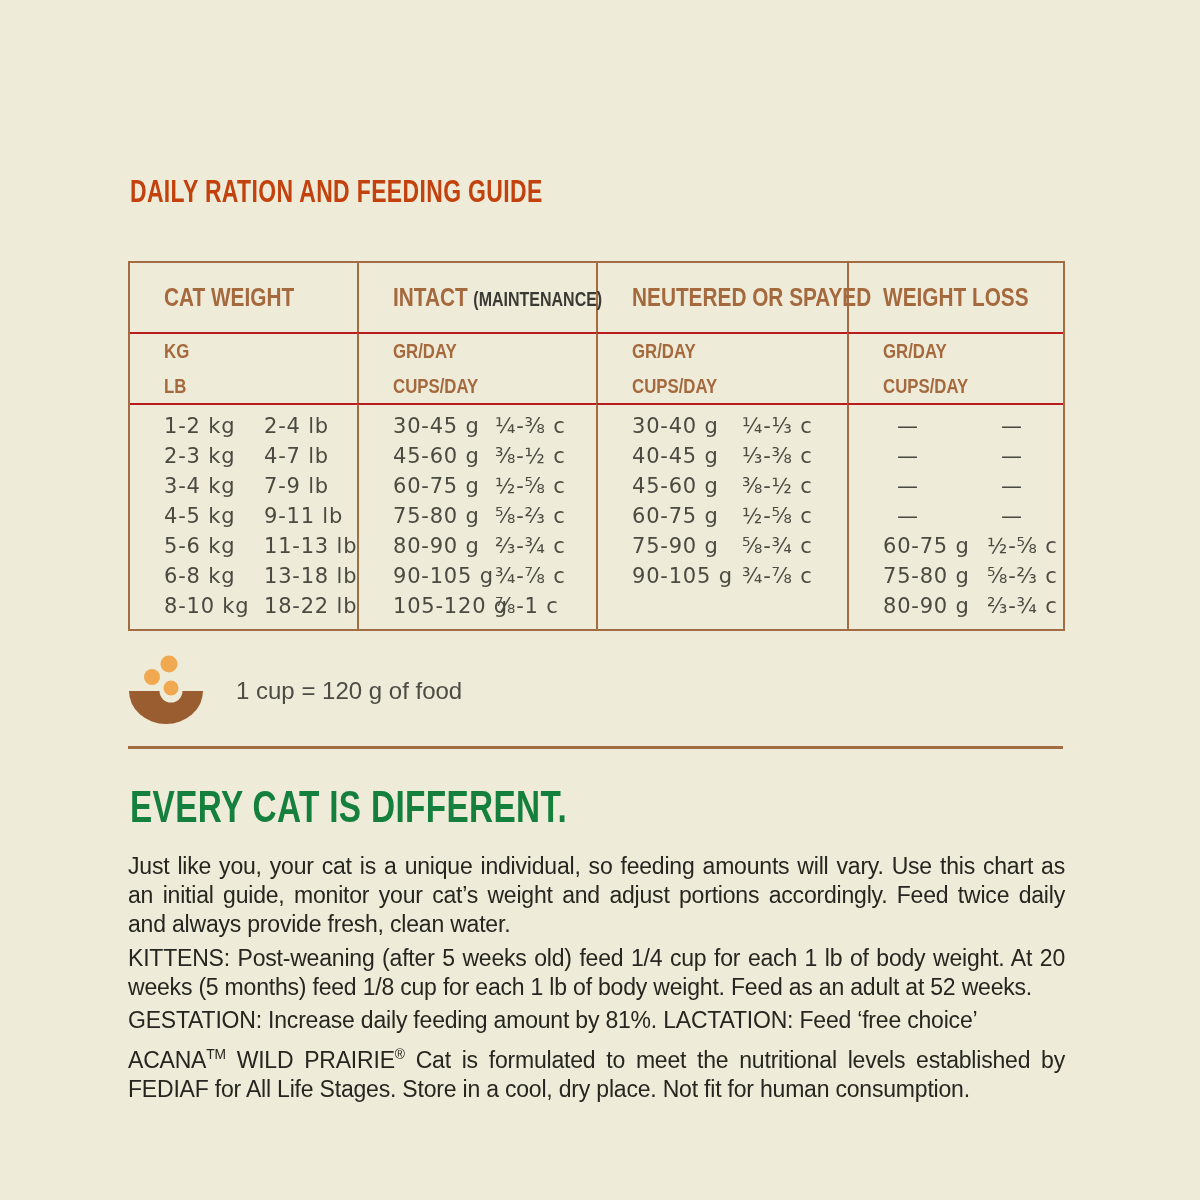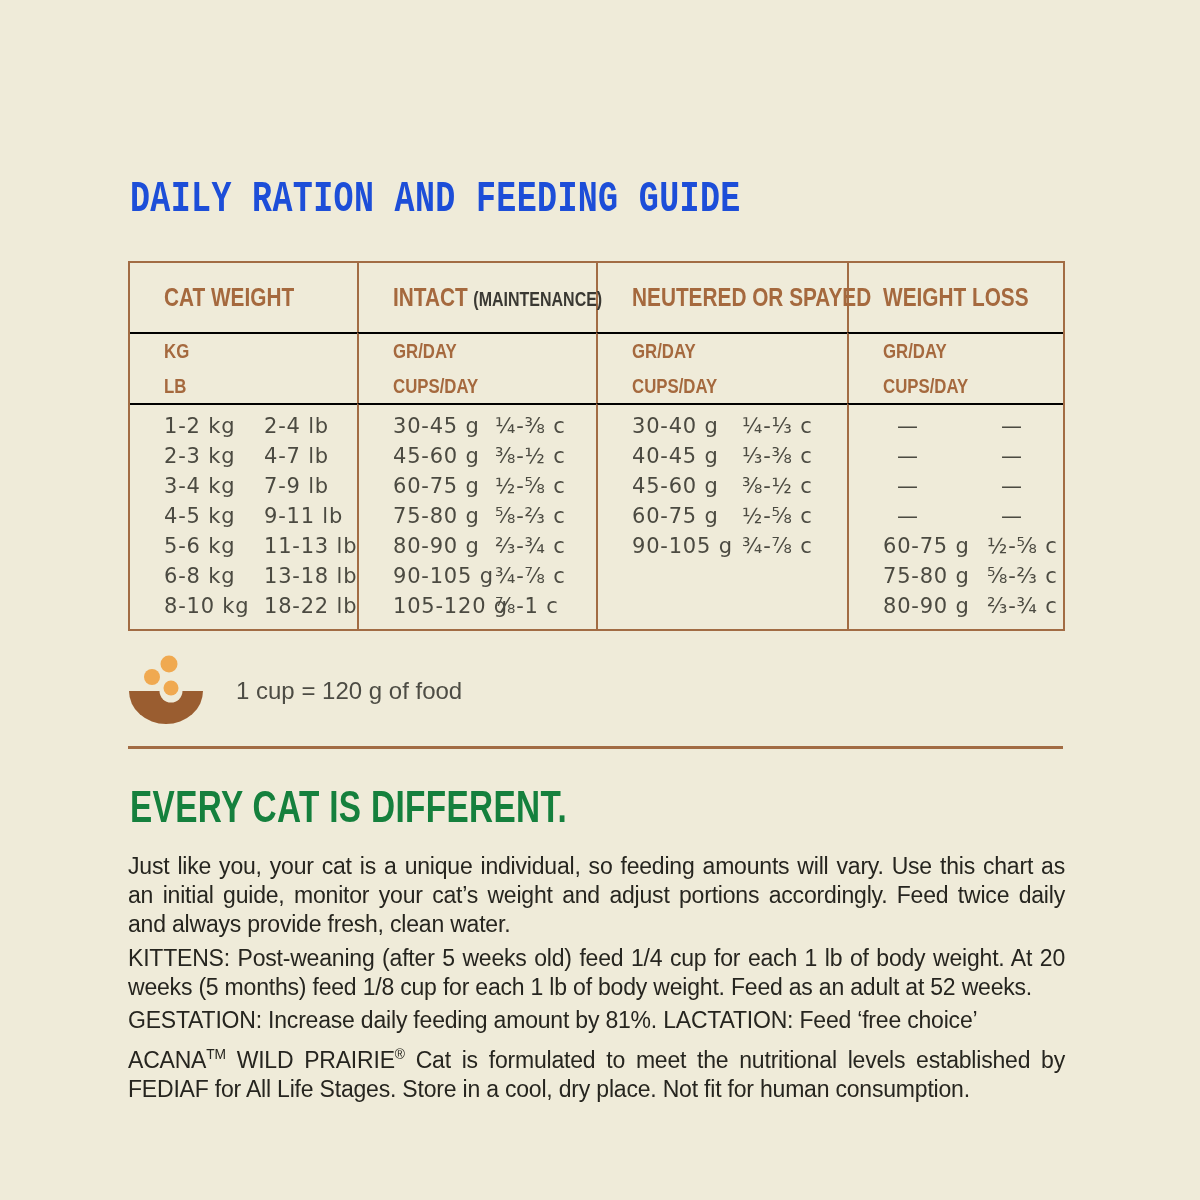--- a/index.html
+++ b/index.html
@@ -7,35 +7,35 @@
     position:relative; width:1200px; height:1200px;
     background:#EFEBD9; overflow:hidden;
     font-family:"Liberation Sans", sans-serif;
   }
   
   .cond { display:inline-block; transform:scaleX(0.74); transform-origin:0 50%; white-space:nowrap; }
   .cond80 { display:inline-block; transform:scaleX(0.80); transform-origin:0 50%; white-space:nowrap; }
 
   .page-title {
     position:absolute; left:130px; top:174px;
-    font-size:45px; font-weight:bold; color:#1d4ed8; letter-spacing:0.5px;font-family:Liberation Mono, monospace;
+    font-size:31px; font-weight:bold; color:#c2410c; letter-spacing:0.5px;
   }
 
   
   .ftable {
     position:absolute; left:128px; top:261px;
     width:933px; height:366px;
     border:2px solid #A26C44;
     display:grid;
     grid-template-columns:227px 239px 251px 216px;
     grid-template-rows:69px 71px 1fr;
   }
   .gcell { padding-left:34px; box-sizing:border-box; }
   .bl { border-left:2px solid #A26C44; }
-  .bt { border-top:2px solid #000000; }
+  .bt { border-top:2px solid #b91c1c; }
   .hcell { display:flex; align-items:center; }
   .hlabel { font-size:26px; font-weight:bold; color:#A5693E; }
   .hnote  { font-size:20px; font-weight:bold; color:#3A3933; margin-left:7px; }
   .sub { display:grid; align-items:center; }
   .shcell .slabel { font-size:21px; font-weight:bold; color:#A5693E; }
   .col1 .sub { grid-template-columns:100px 1fr; }
   .col2 .sub { grid-template-columns:102px 1fr; }
   .col3 .sub { grid-template-columns:110px 1fr; }
   .col4 .sub { grid-template-columns:104px 1fr; }
   .bodycell {
@@ -188,20 +188,24 @@
         </div>
       <div class="sub">
           <span class="dval">45-60 g</span>
           <span class="dval">⅜-½ c</span>
         </div>
       <div class="sub">
           <span class="dval">60-75 g</span>
           <span class="dval">½-⅝ c</span>
         </div>
       <div class="sub">
+          <span class="dval">75-90 g</span>
+          <span class="dval">⅝-¾ c</span>
+        </div>
+      <div class="sub">
           <span class="dval">90-105 g</span>
           <span class="dval">¾-⅞ c</span>
         </div>
     </div>
 
     <div class="gcell bodycell col4 bl bt">
       <div class="sub">
           <span class="dval dash">—</span>
           <span class="dval dash">—</span>
         </div>

